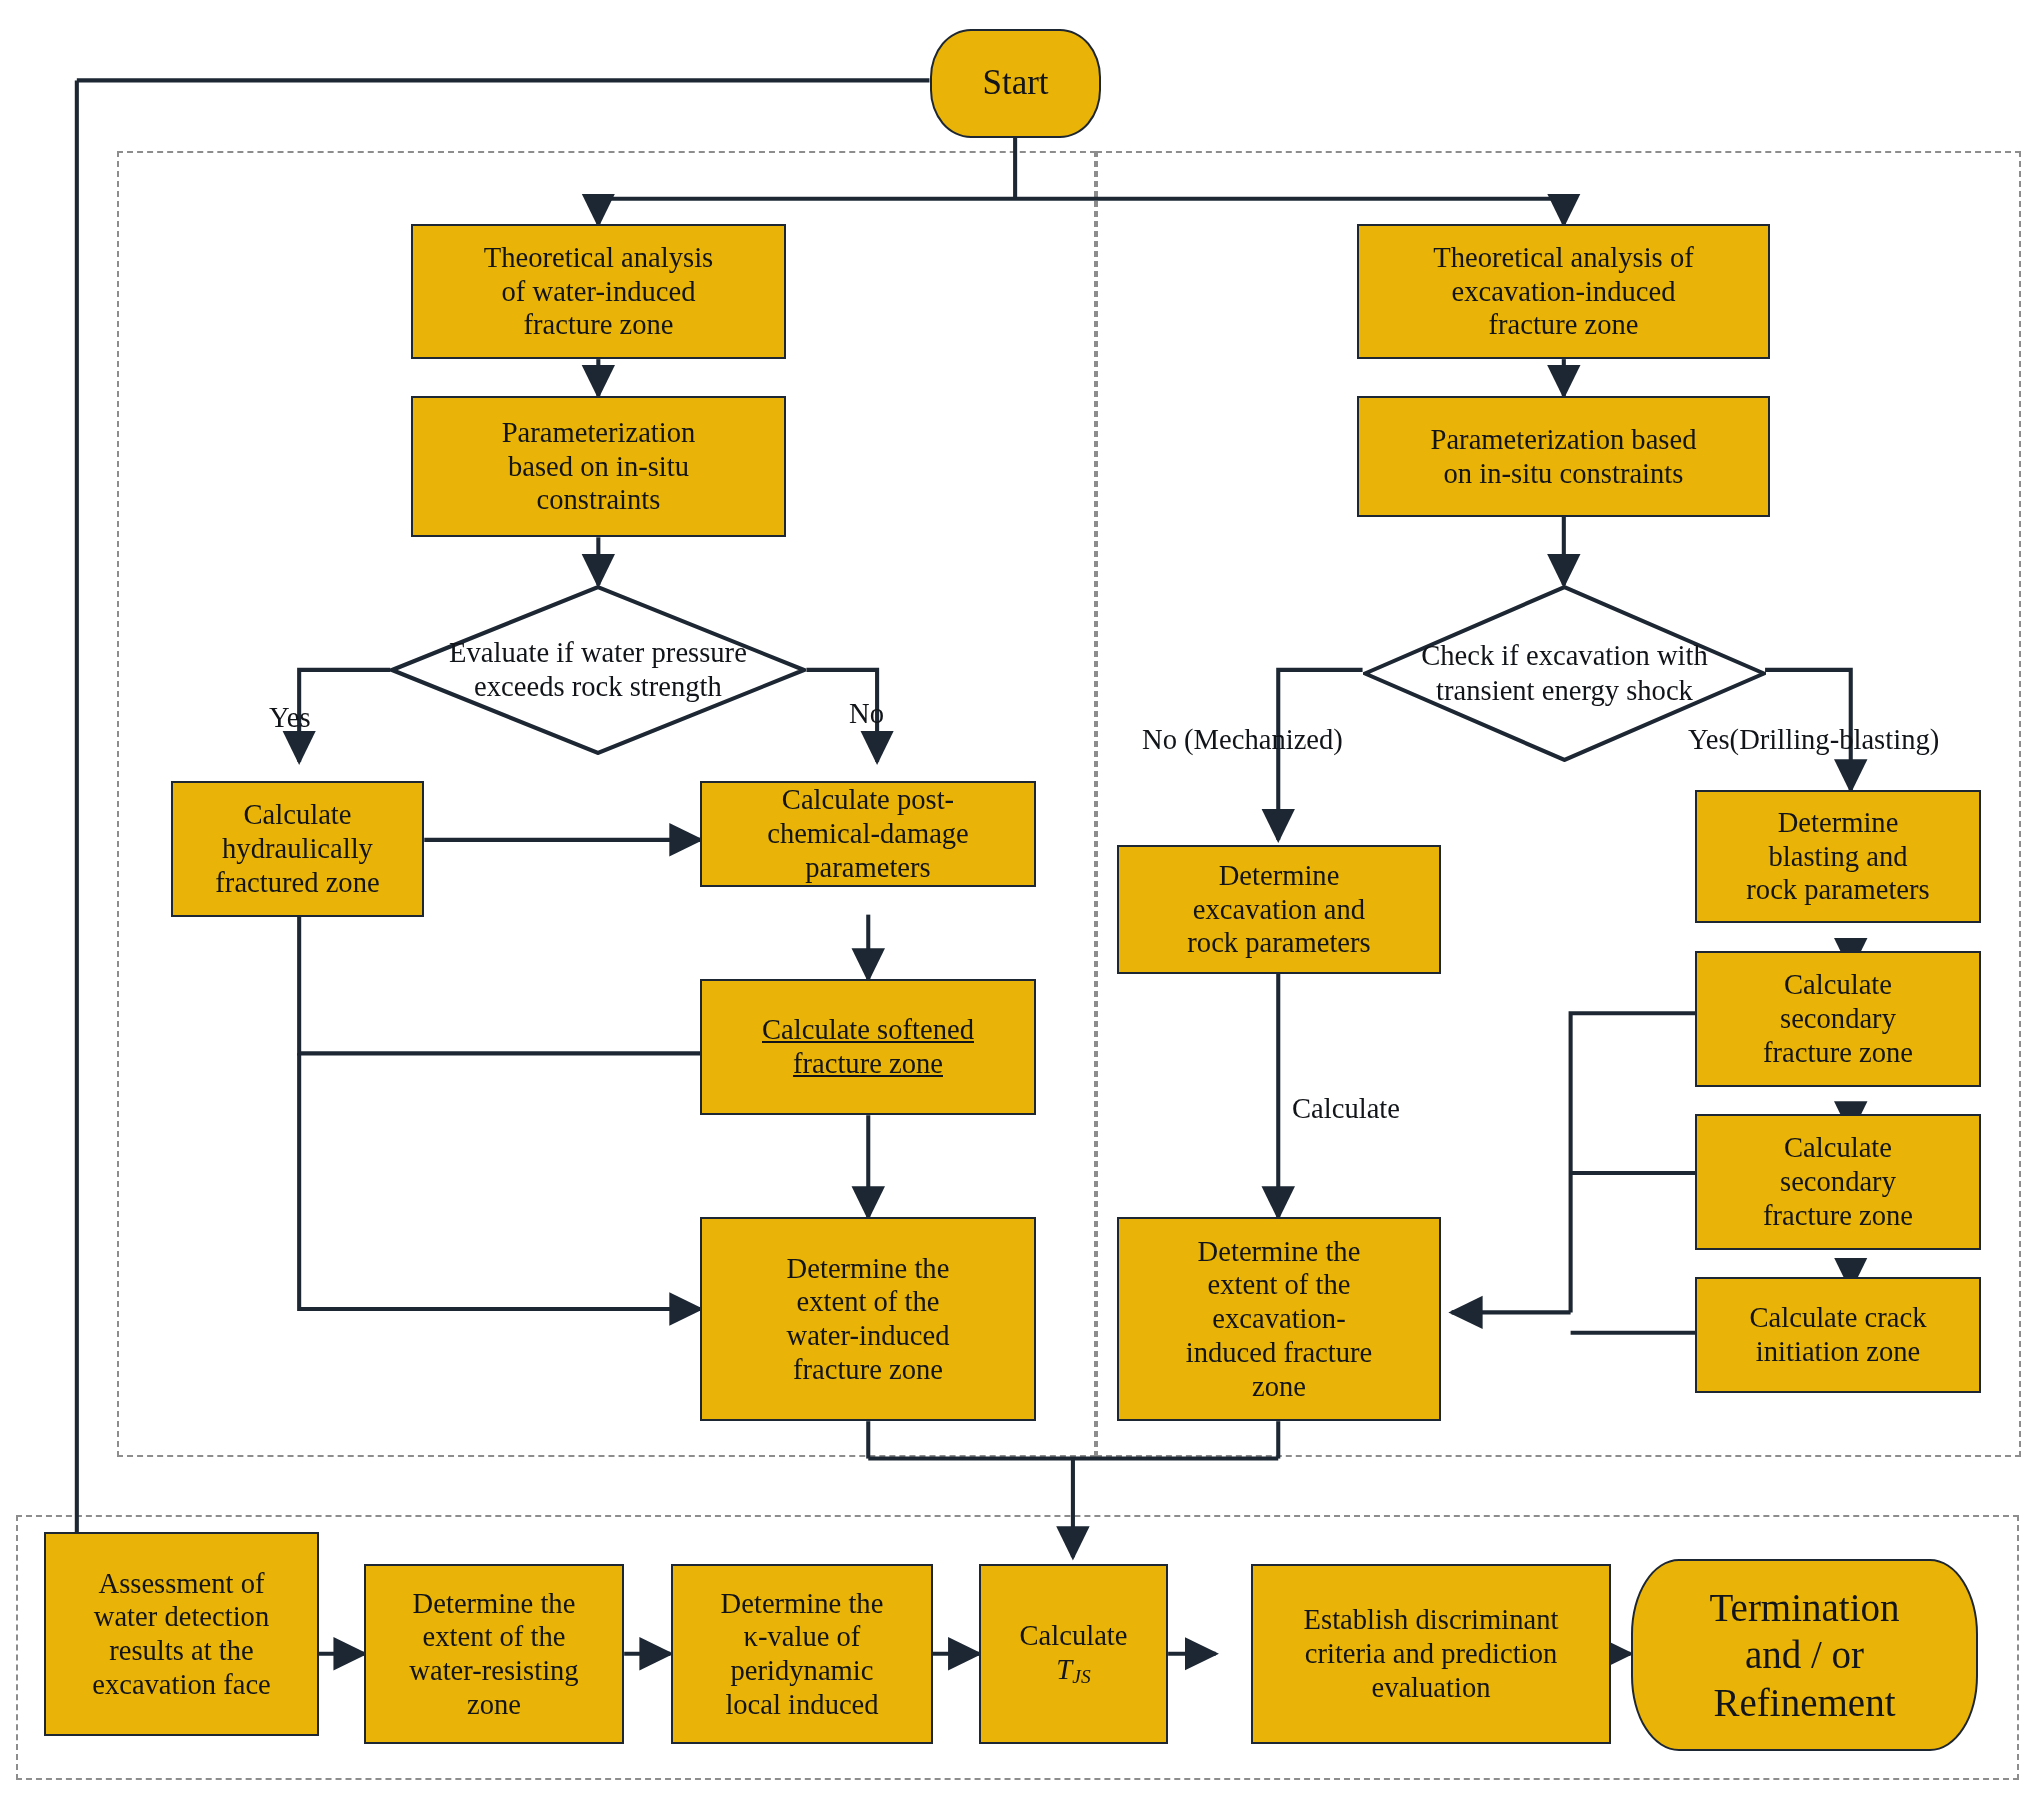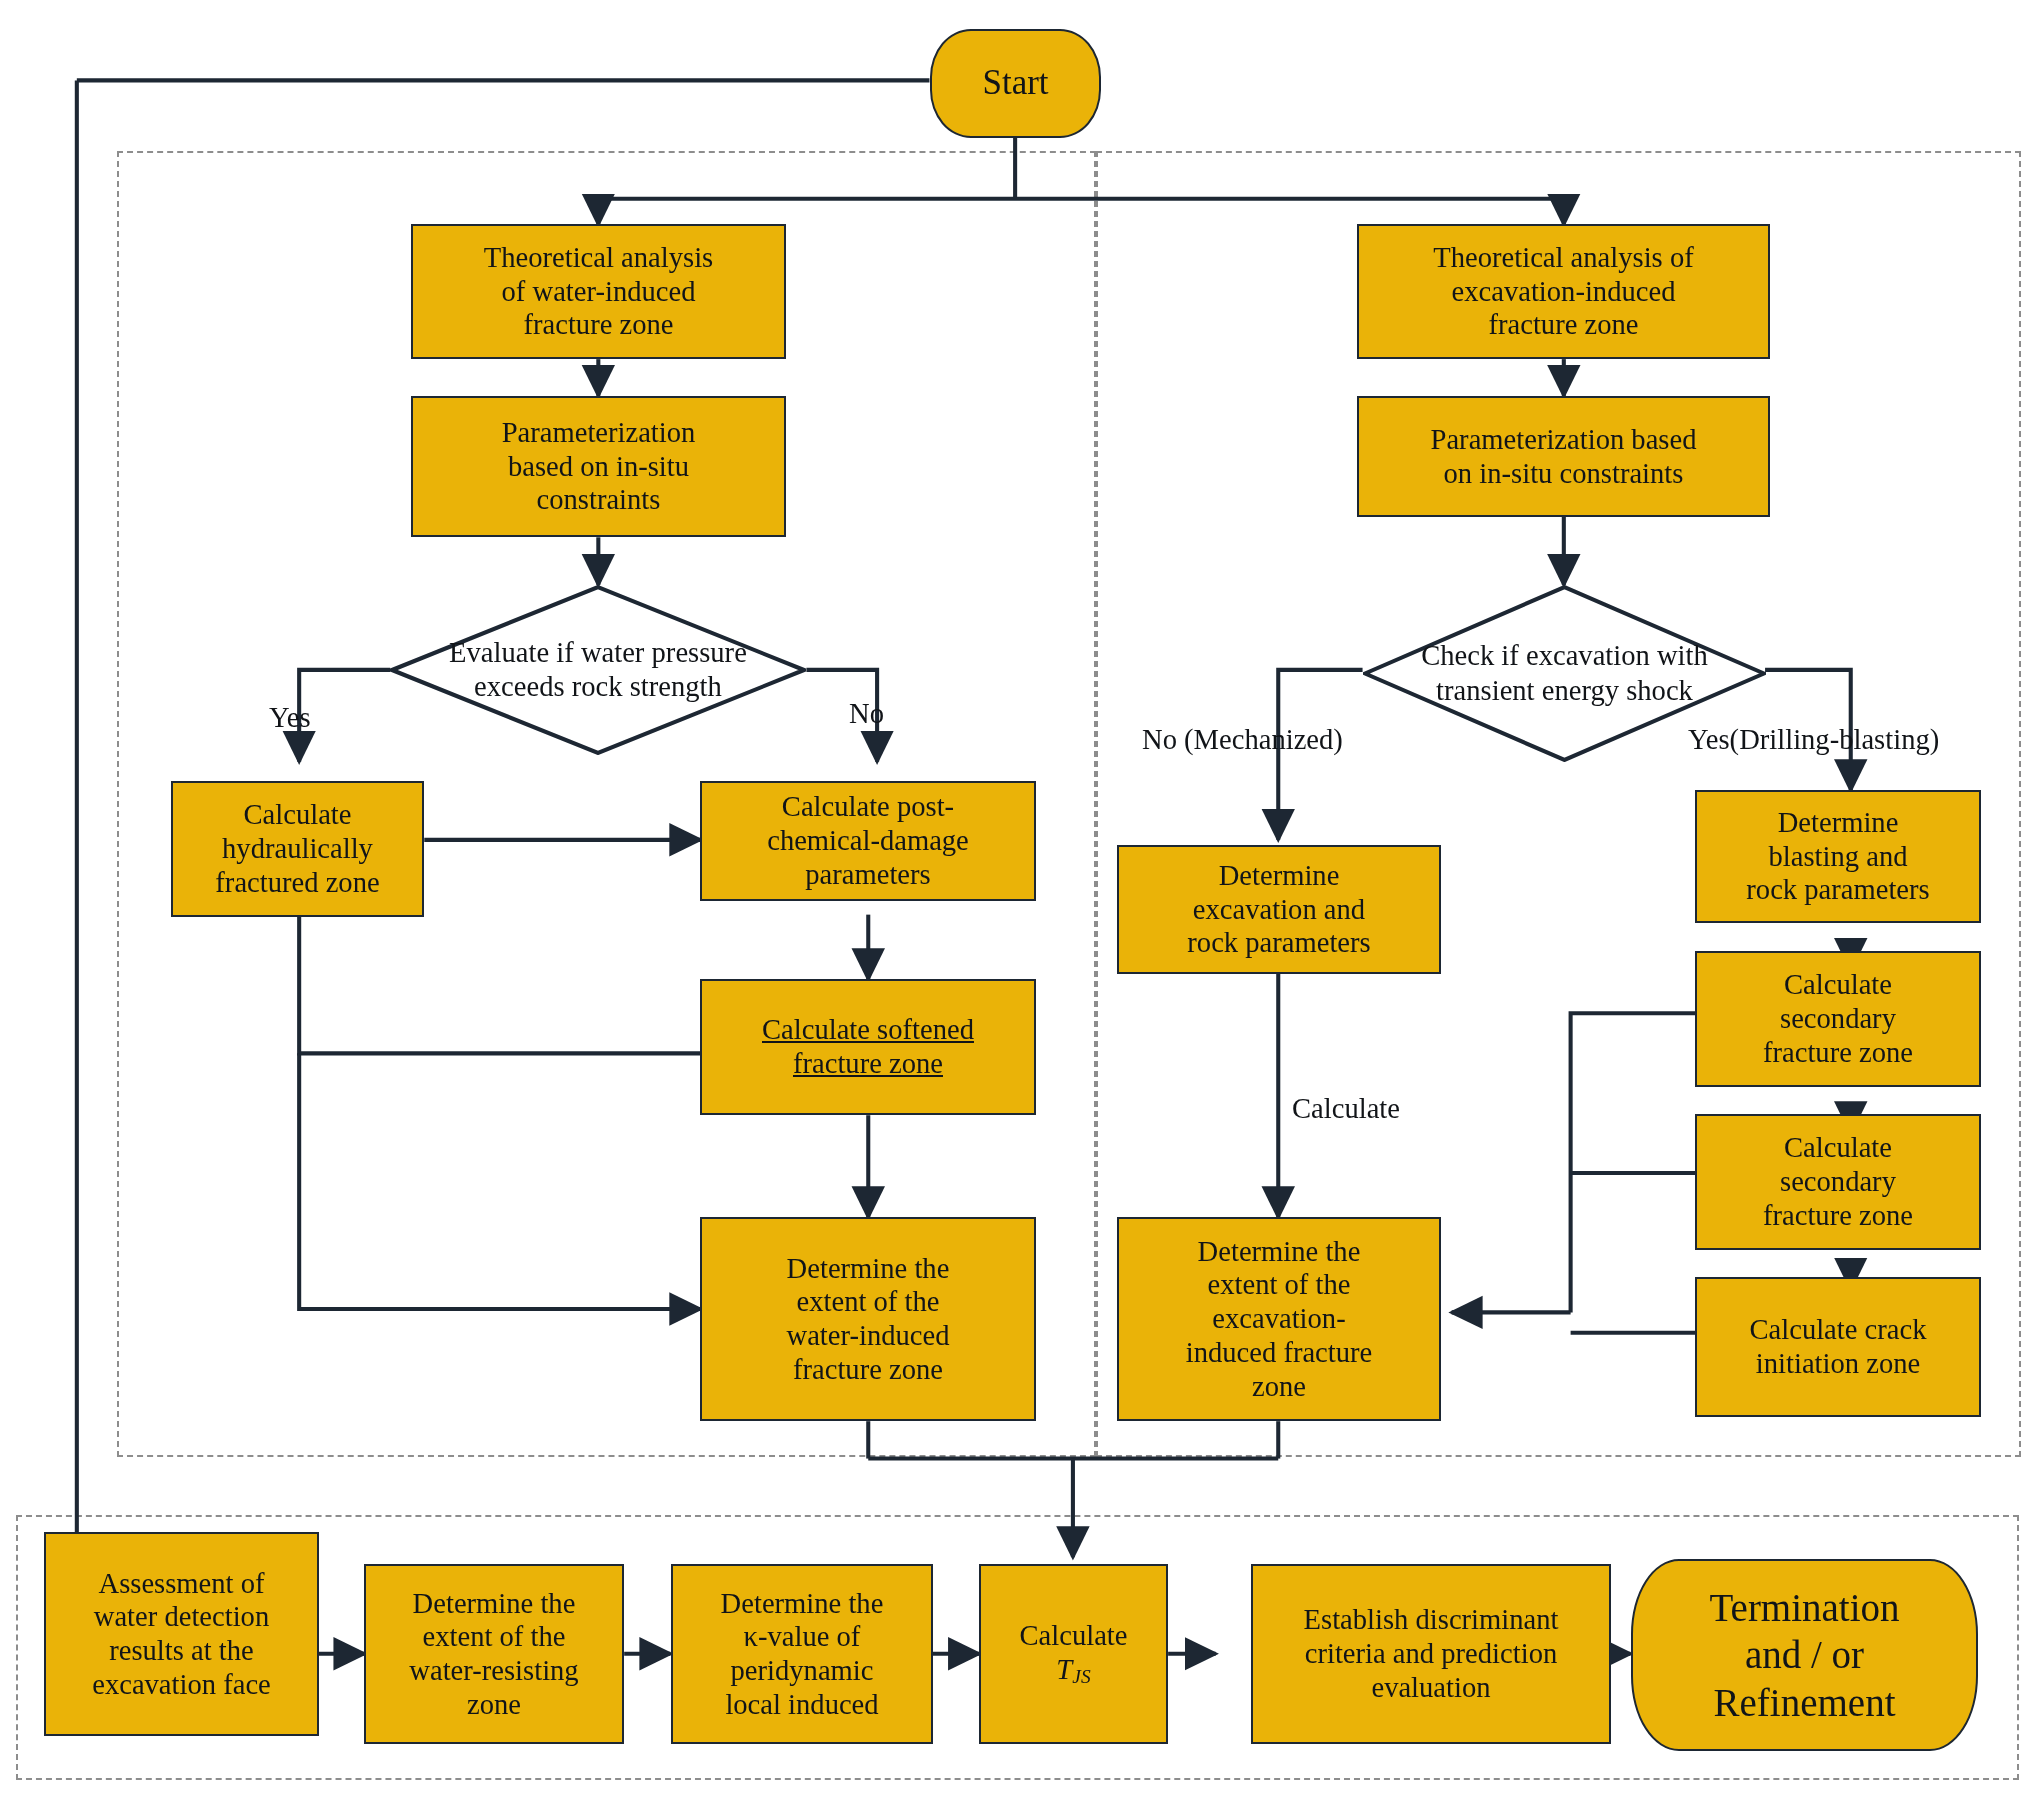--- a/index.html
+++ b/index.html
@@ -183,21 +183,21 @@
   <div class="freelabel" style="left:849px;top:700px;">No</div>
 
   <div class="node" style="left:171px;top:781px;width:253px;height:136px;">
     <span class="txt">
       <span class="ln">Calculate</span>
       <span class="ln">hydraulically</span>
       <span class="ln">fractured zone</span>
     </span>
   </div>
 
-  <div class="node" style="left:700px;top:781px;width:336px;height:120px;font-family:Liberation Serif, serif;">
+  <div class="node" style="left:700px;top:781px;width:336px;height:106px;font-family:Liberation Serif, serif;">
     <span class="txt">
       <span class="ln">Calculate post-</span>
       <span class="ln">chemical-damage</span>
       <span class="ln">parameters</span>
     </span>
   </div>
 
   <div class="node" style="left:700px;top:979px;width:336px;height:136px;text-decoration:underline;">
     <span class="txt">
       <span class="ln">Calculate softened</span>
@@ -272,21 +272,21 @@
   </div>
 
   <div class="node" style="left:1695px;top:1114px;width:286px;height:136px;">
     <span class="txt">
       <span class="ln">Calculate</span>
       <span class="ln">secondary</span>
       <span class="ln">fracture zone</span>
     </span>
   </div>
 
-  <div class="node" style="left:1695px;top:1277px;width:286px;height:140px;">
+  <div class="node" style="left:1695px;top:1277px;width:286px;height:116px;">
     <span class="txt">
       <span class="ln">Calculate crack</span>
       <span class="ln">initiation zone</span>
     </span>
   </div>
 
   <div class="node" style="left:1117px;top:1217px;width:324px;height:204px;">
     <span class="txt">
       <span class="ln">Determine the</span>
       <span class="ln">extent of the</span>

